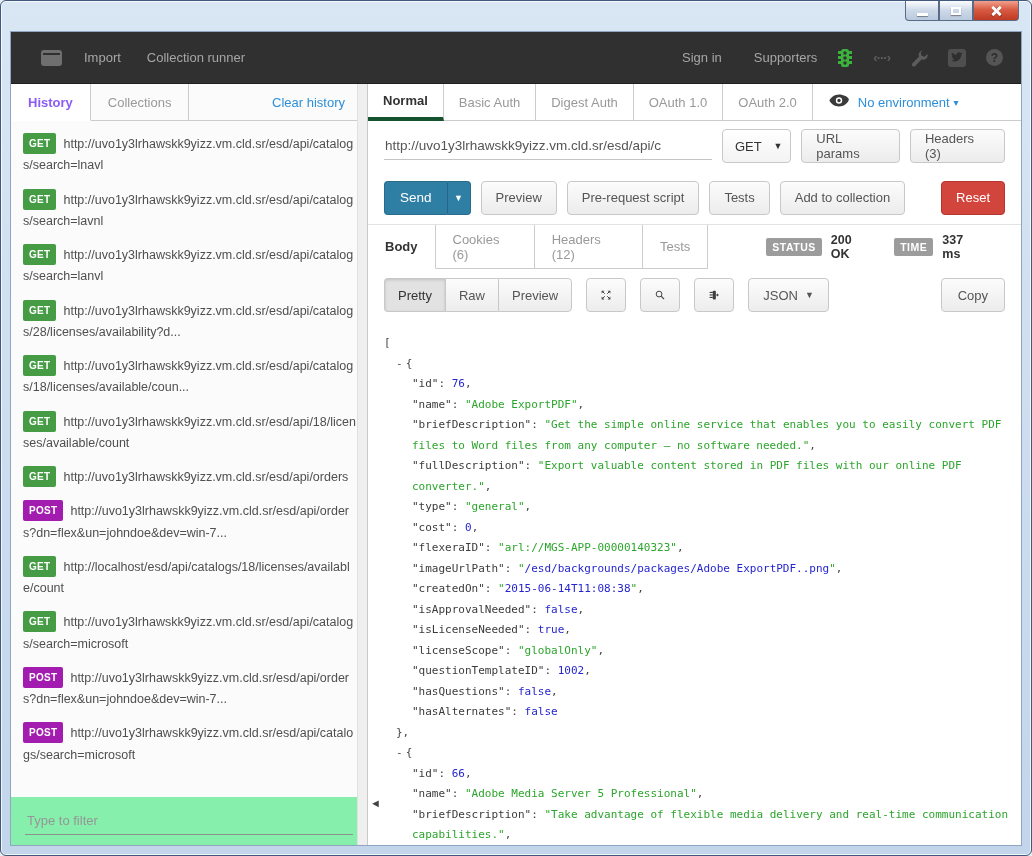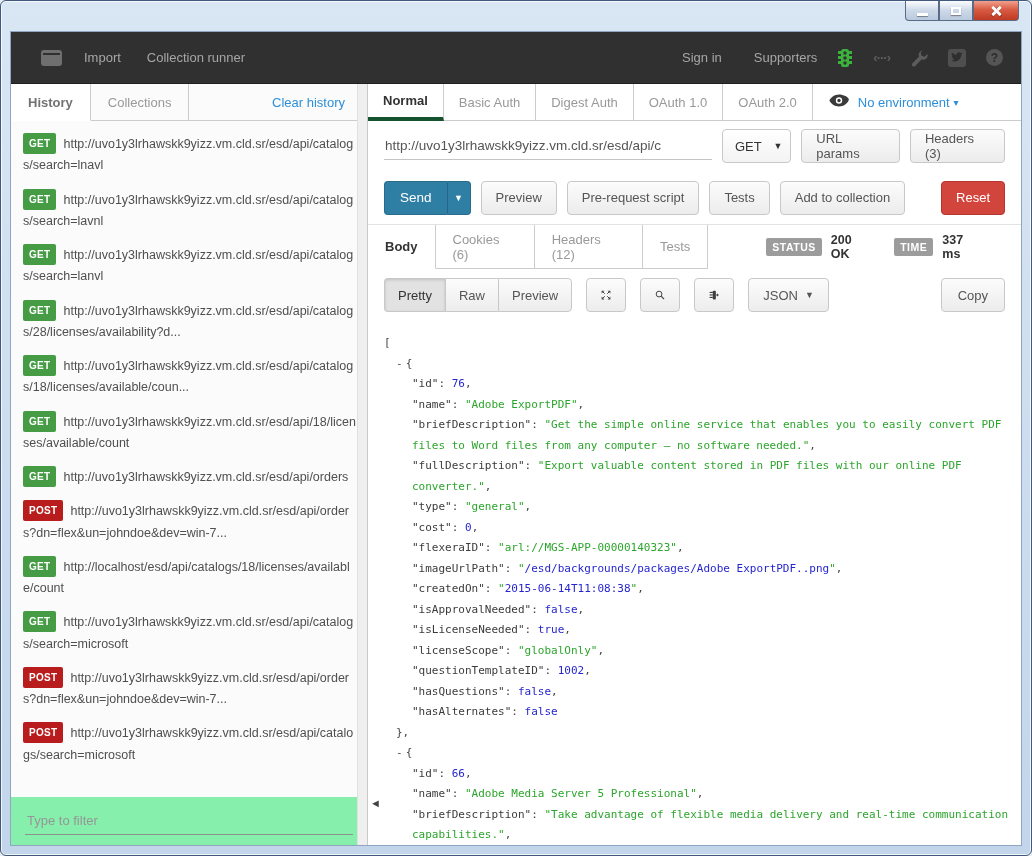--- a/index.html
+++ b/index.html
@@ -43,29 +43,29 @@
 
   
   .content { flex:1; display:flex; min-height:0; }
 
   
   .sidebar { width:357px; flex:none; background:#fbfbfb; border-right:1px solid #c9c9c9;
     display:flex; flex-direction:column; position:relative; }
   .side-tabs { height:37px; display:flex; border-bottom:1px solid #ccc; background:#fbfbfb; flex:none; }
   .side-tab { padding:0 17px; display:flex; align-items:center; font-size:13px; color:#999;
     border-right:1px solid #ccc; cursor:pointer; }
-  .side-tab.active { background:#fff; color:#737373; font-weight:bold; margin-bottom:-1px; border-bottom:1px solid #fff; }
+  .side-tab.active { background:#fff; color:#8b5cf6; font-weight:bold; margin-bottom:-1px; border-bottom:1px solid #fff; }
   .clear-history { margin-left:auto; padding-right:22px; display:flex; align-items:center;
     color:#2d8fd8; font-size:13px; cursor:pointer; }
   .history-list { flex:1; overflow:hidden; padding:12px 10px 0 12px; position:relative; }
   .hist-item { margin-bottom:12px; font-size:12.5px; line-height:1.7; color:#4f4f4f; word-break:break-all; cursor:pointer; }
   .badge { display:inline-block; font-size:10px; font-weight:bold; color:#fff; border-radius:2px;
     padding:2px 6px 2px; margin-right:7px; vertical-align:1px; letter-spacing:.3px; }
   .badge.get { background:#459c45; }
-  .badge.post { background:#b91c1c;text-align:center; }
+  .badge.post { background:#a21caf;text-align:center; }
   .side-scroll { position:absolute; top:0; right:0; bottom:0; width:10px; background:#efefef; border-left:1px solid #e0e0e0; }
   .filter-bar { height:48px; flex:none; background:#86efac; display:flex; align-items:center; padding:0 14px; }
   .filter-input { width:100%; background:transparent; border:none; border-bottom:1px solid #8f8f8f;
     font-size:13px; color:#555; padding:6px 2px; outline:none; font-family:"Liberation Sans",sans-serif; }
   .filter-input::placeholder { color:#969696; }
 
   
   .main { flex:1; background:#fff; display:flex; flex-direction:column; position:relative; min-width:0; }
 
   .auth-row { height:37px; display:flex; border-bottom:1px solid #ccc; flex:none; }

